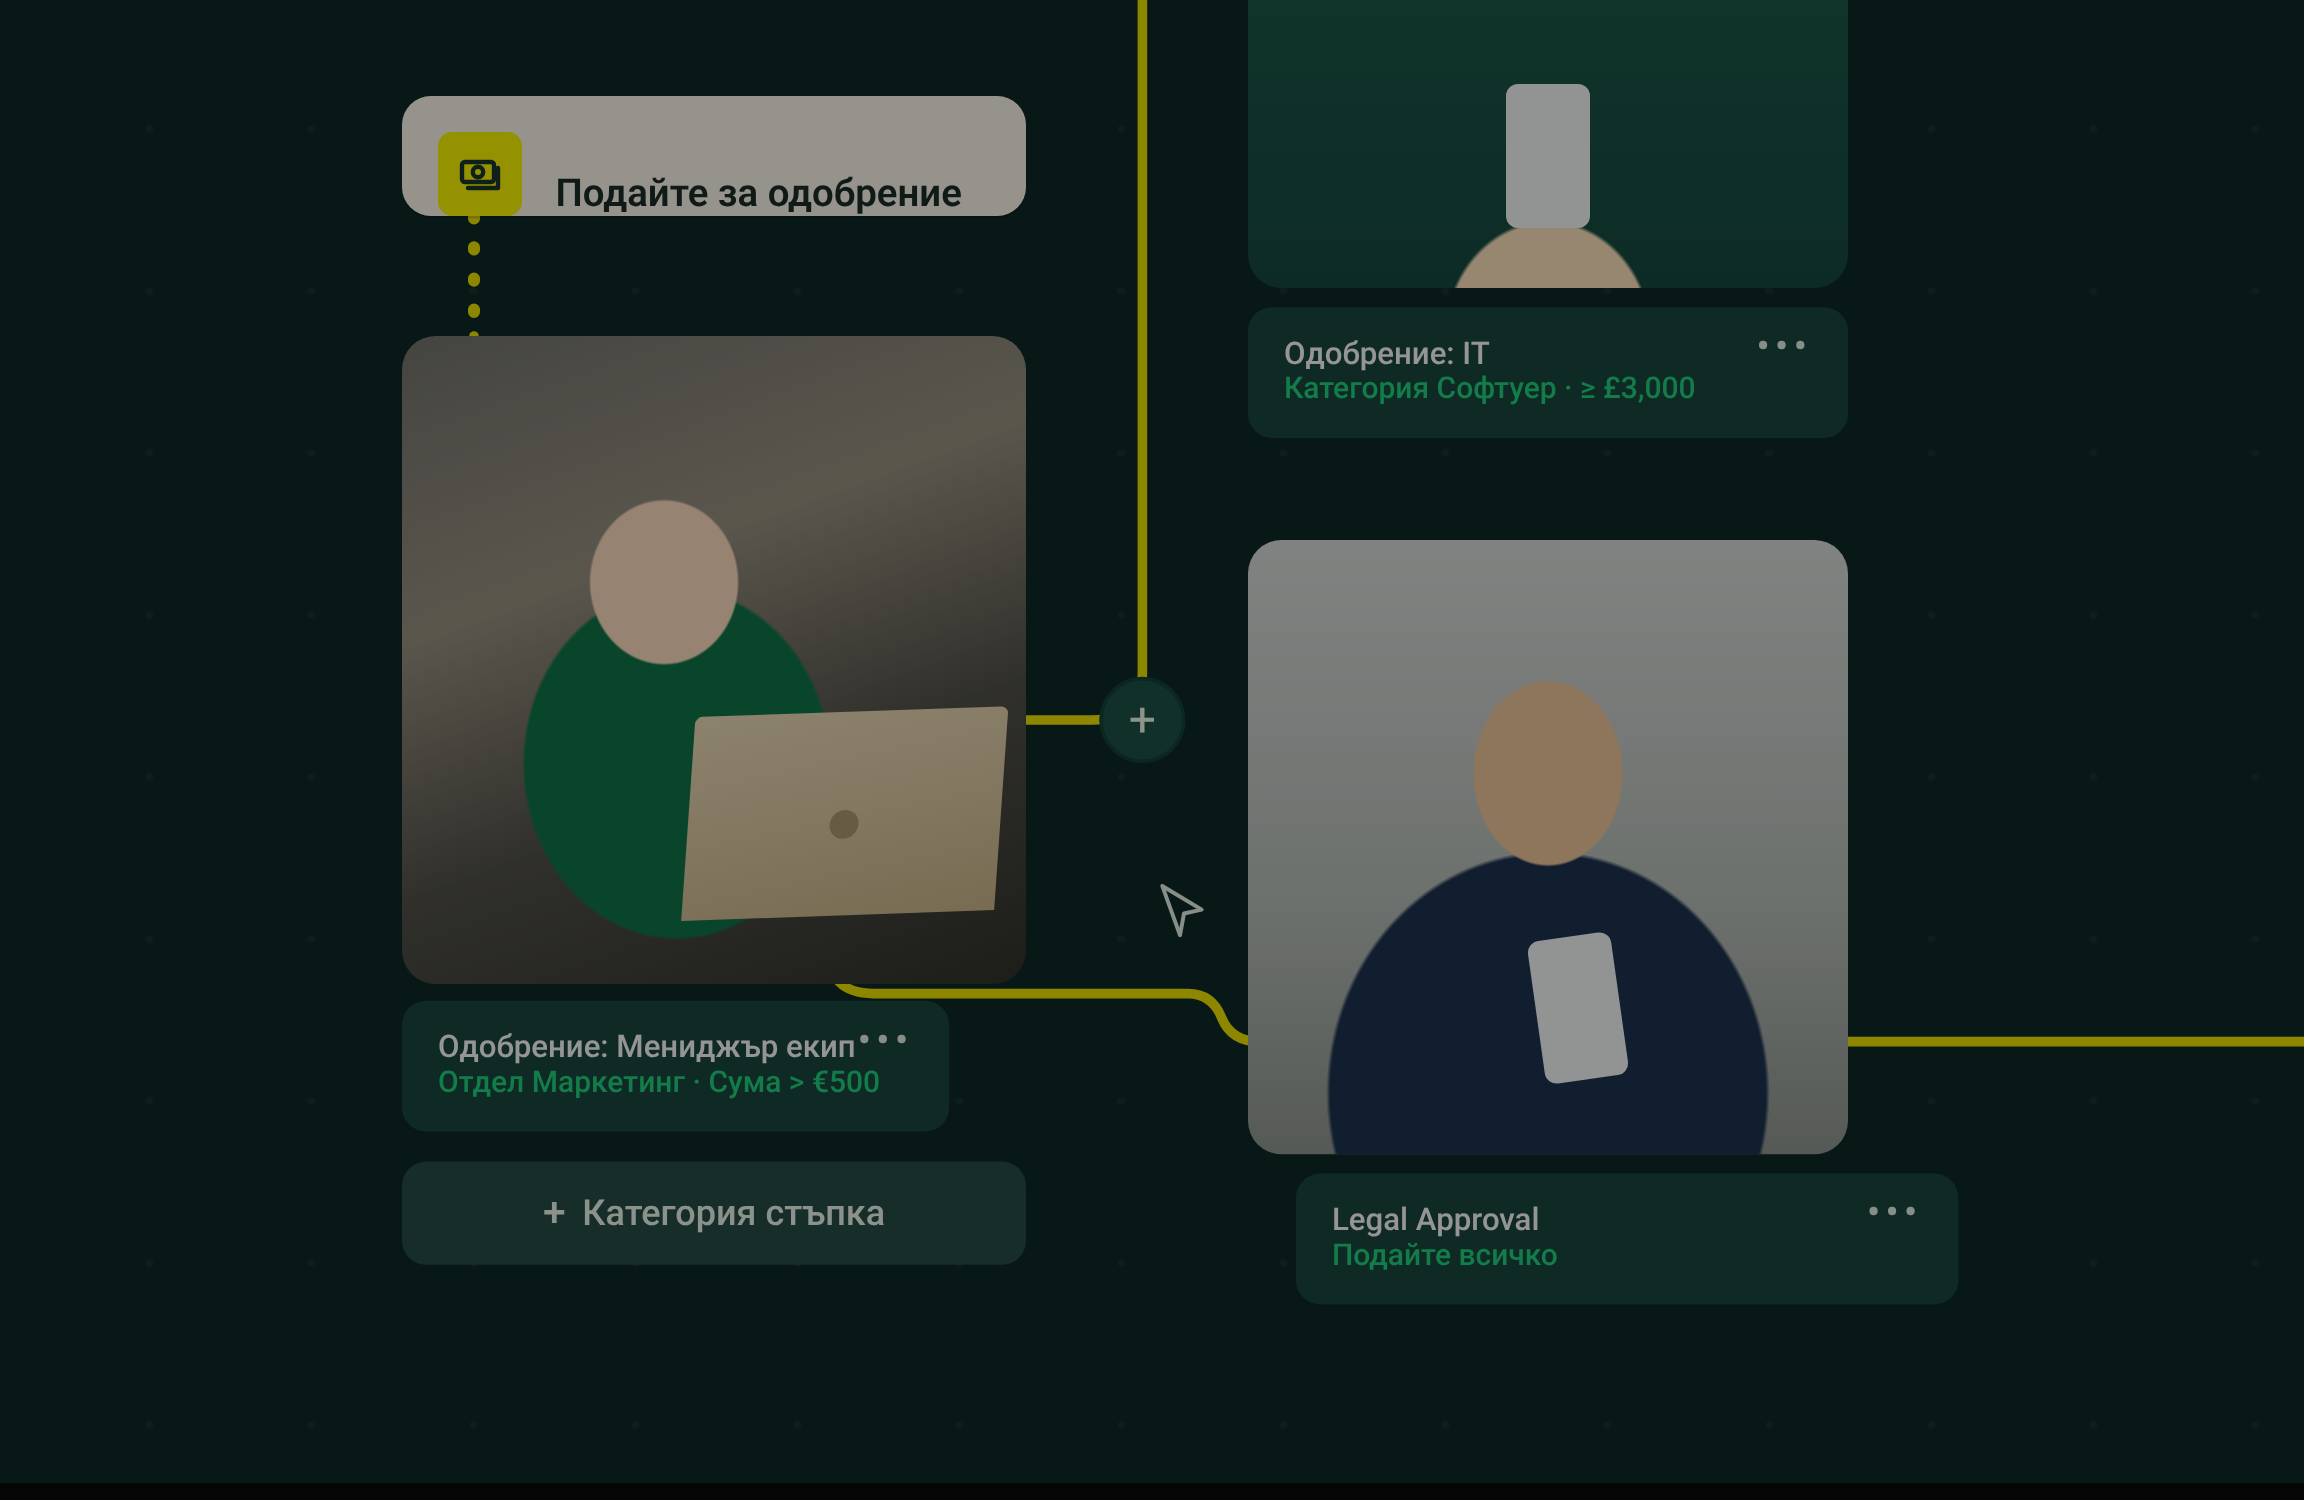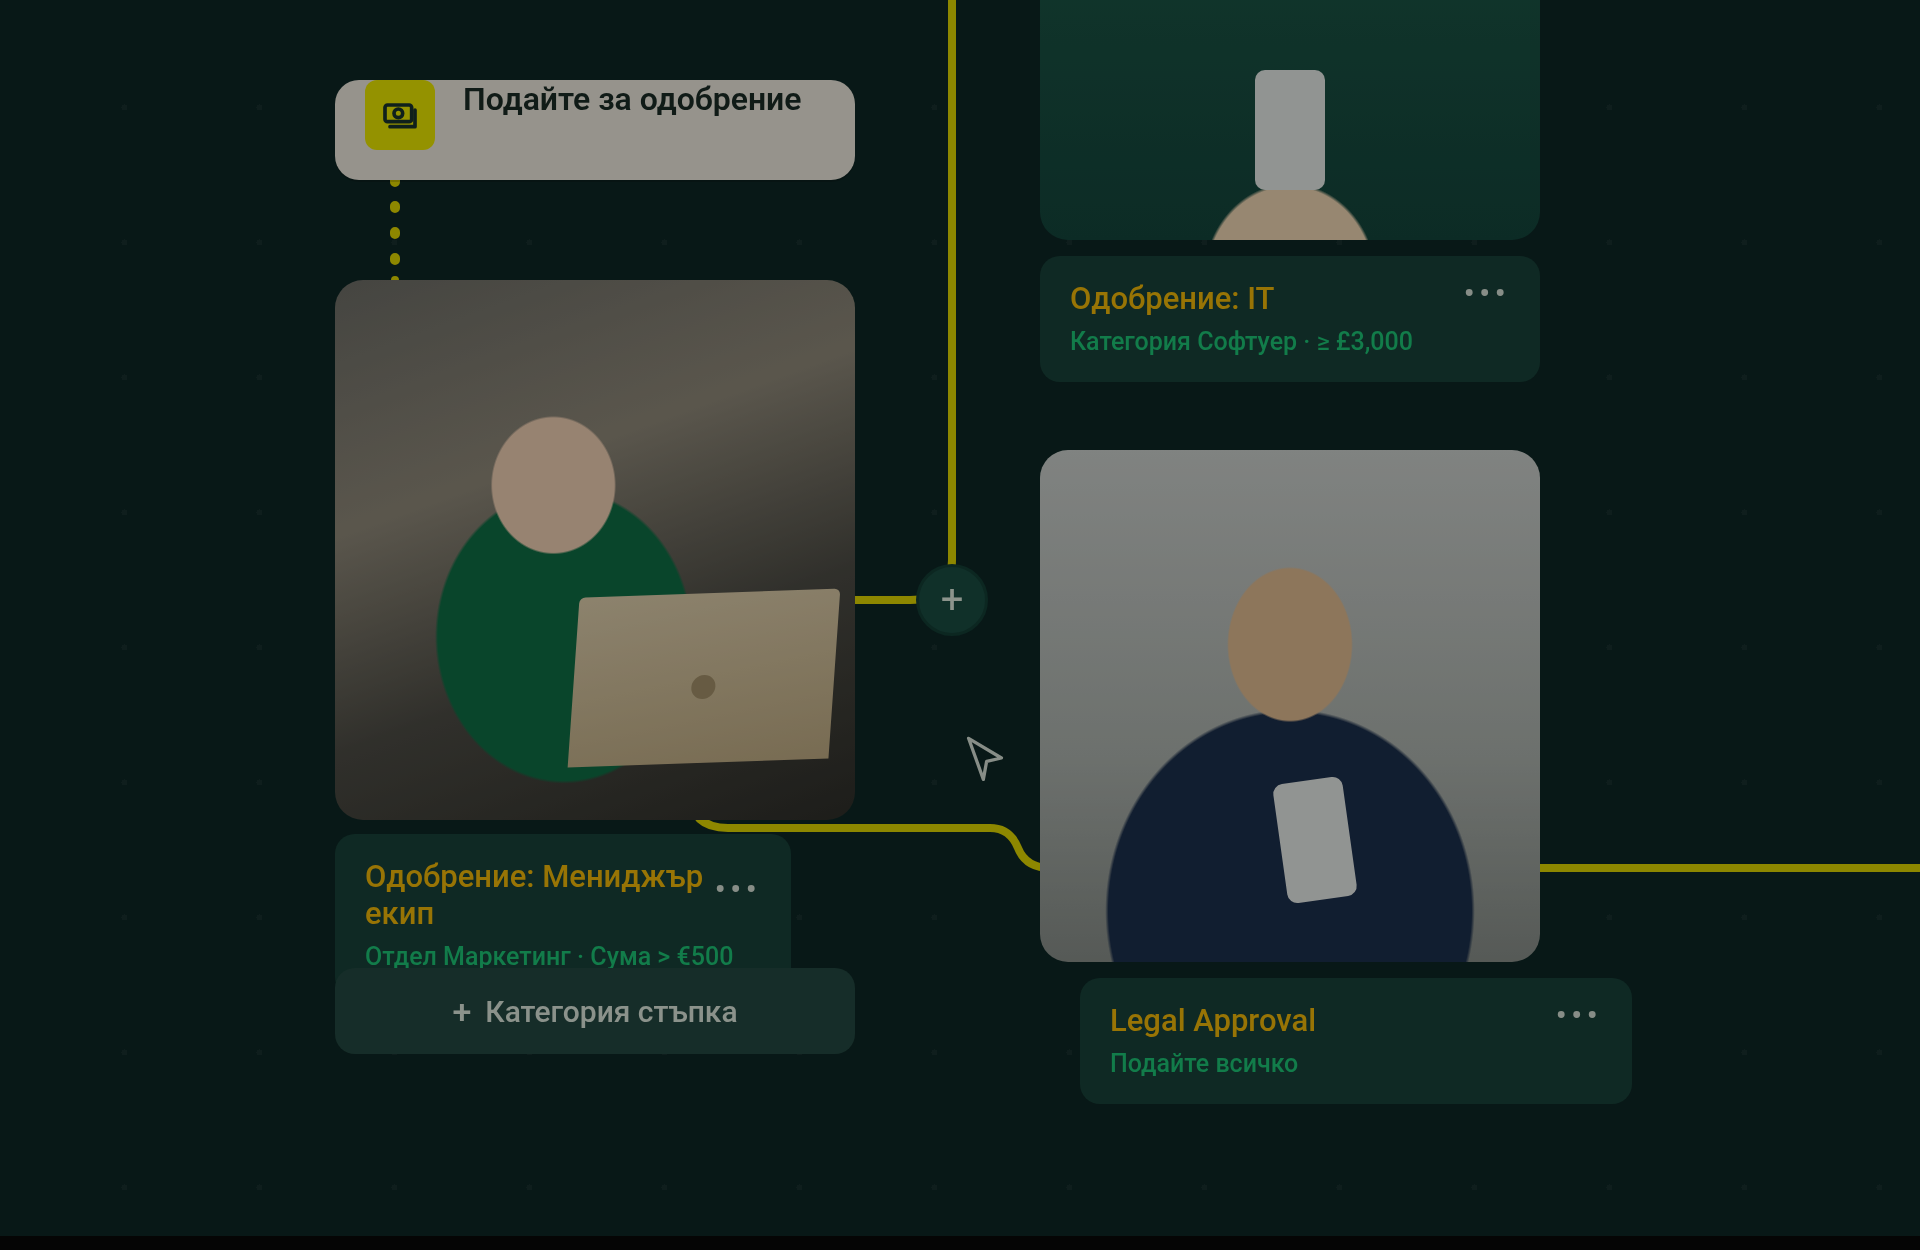--- a/index.html
+++ b/index.html
@@ -29,21 +29,21 @@
 
   .canvas { position: absolute; inset: 0; }
 
   
   .submit-pill {
     position: absolute;
     left: 335px; top: 80px;
     width: 520px; height: 100px;
     background: #e7e2d8;
     border-radius: 24px;
-    display: flex; align-items: flex-start;
+    display: flex; align-items: flex-end;
     padding: 0 30px;
     gap: 28px;
     box-shadow: 0 2px 0 rgba(0,0,0,.15);
   }
   .submit-pill .icon-box {
     width: 70px; height: 70px;
     background: #e4e000;
     border-radius: 12px;
     display: flex; align-items: center; justify-content: center;
     color: #18322c;
@@ -104,24 +104,23 @@
   .info-card {
     position: absolute;
     background: #184038;
     border-radius: 20px;
     padding: 24px 30px 26px 30px;
   }
   .info-card .row1 {
     display: flex; align-items: center; justify-content: space-between;
   }
   .info-card .title {
-    font-size: 31px; font-weight: 500; color: #eab308;
+    font-size: 26px; font-weight: 500; color: #e5e5e5;
   }
   .info-card .sub {
-    margin-top: 10px;
     font-size: 25px; font-weight: 500; color: #1cbf72;
   }
   .dots3 {
     color: #cfd9cf; font-size: 34px; letter-spacing: 4px; line-height: 0.4;
     padding-bottom: 10px;
   }
 
   
   .parallel-btn {
     position: absolute;

